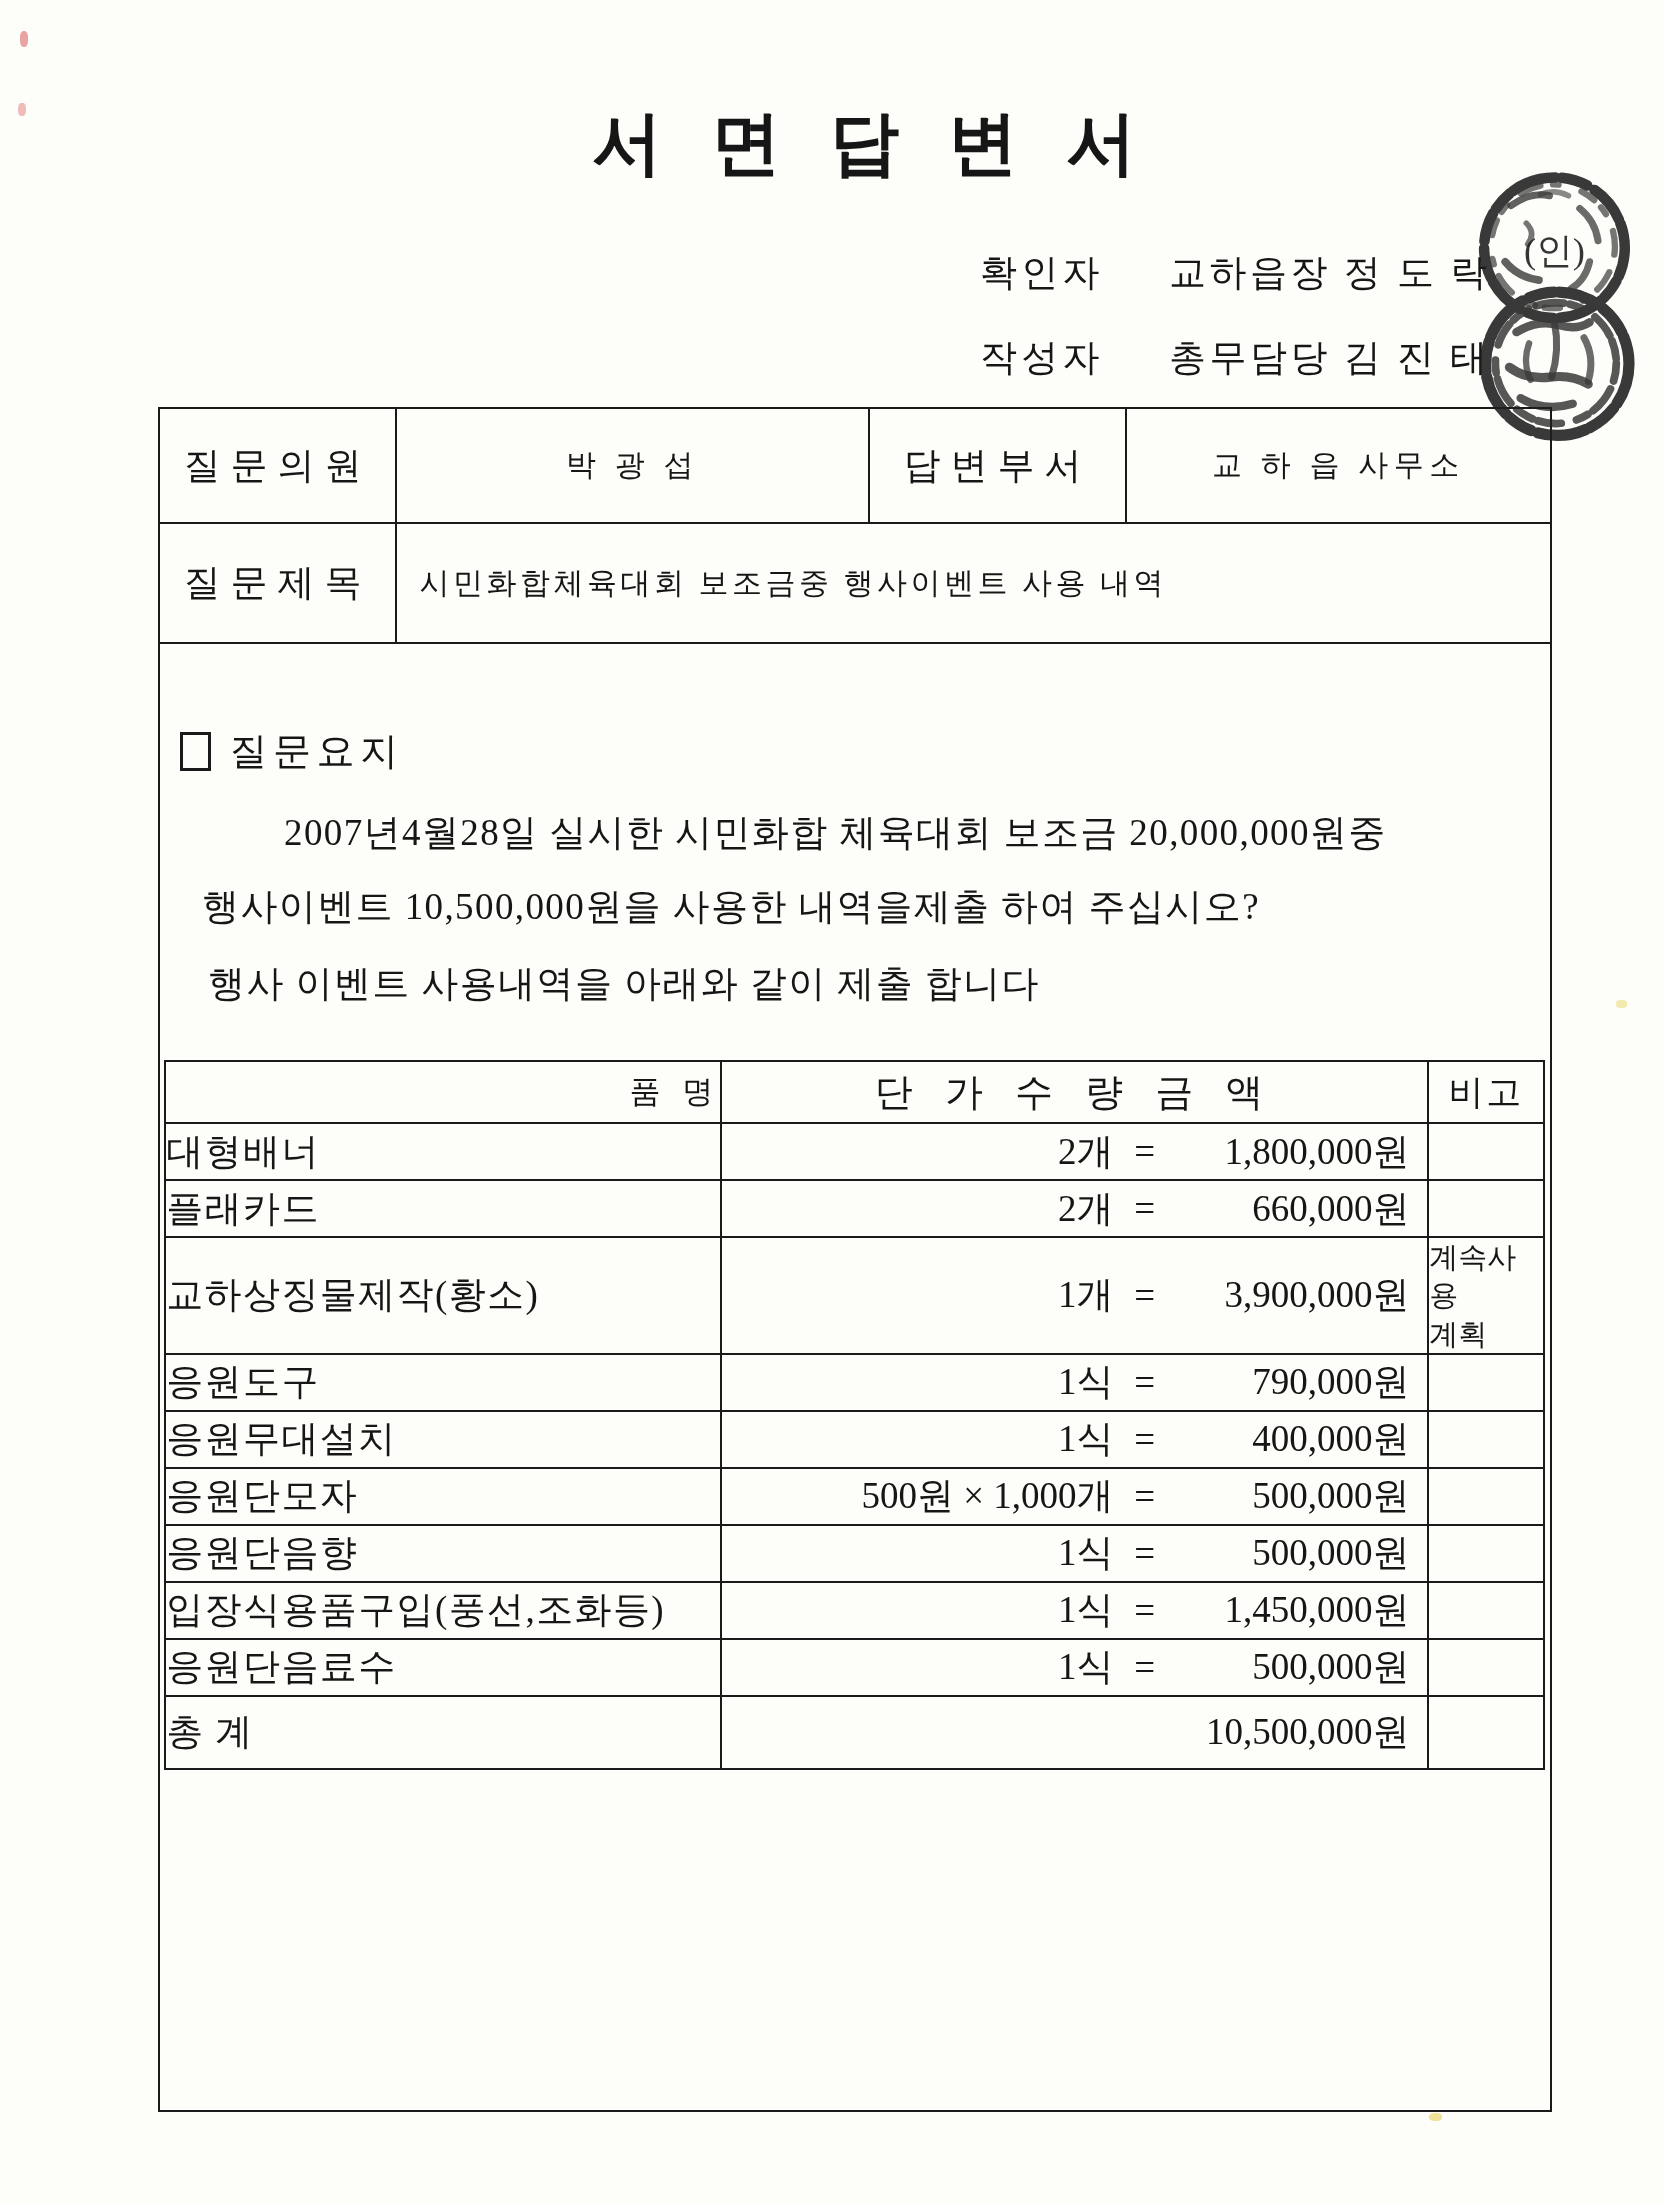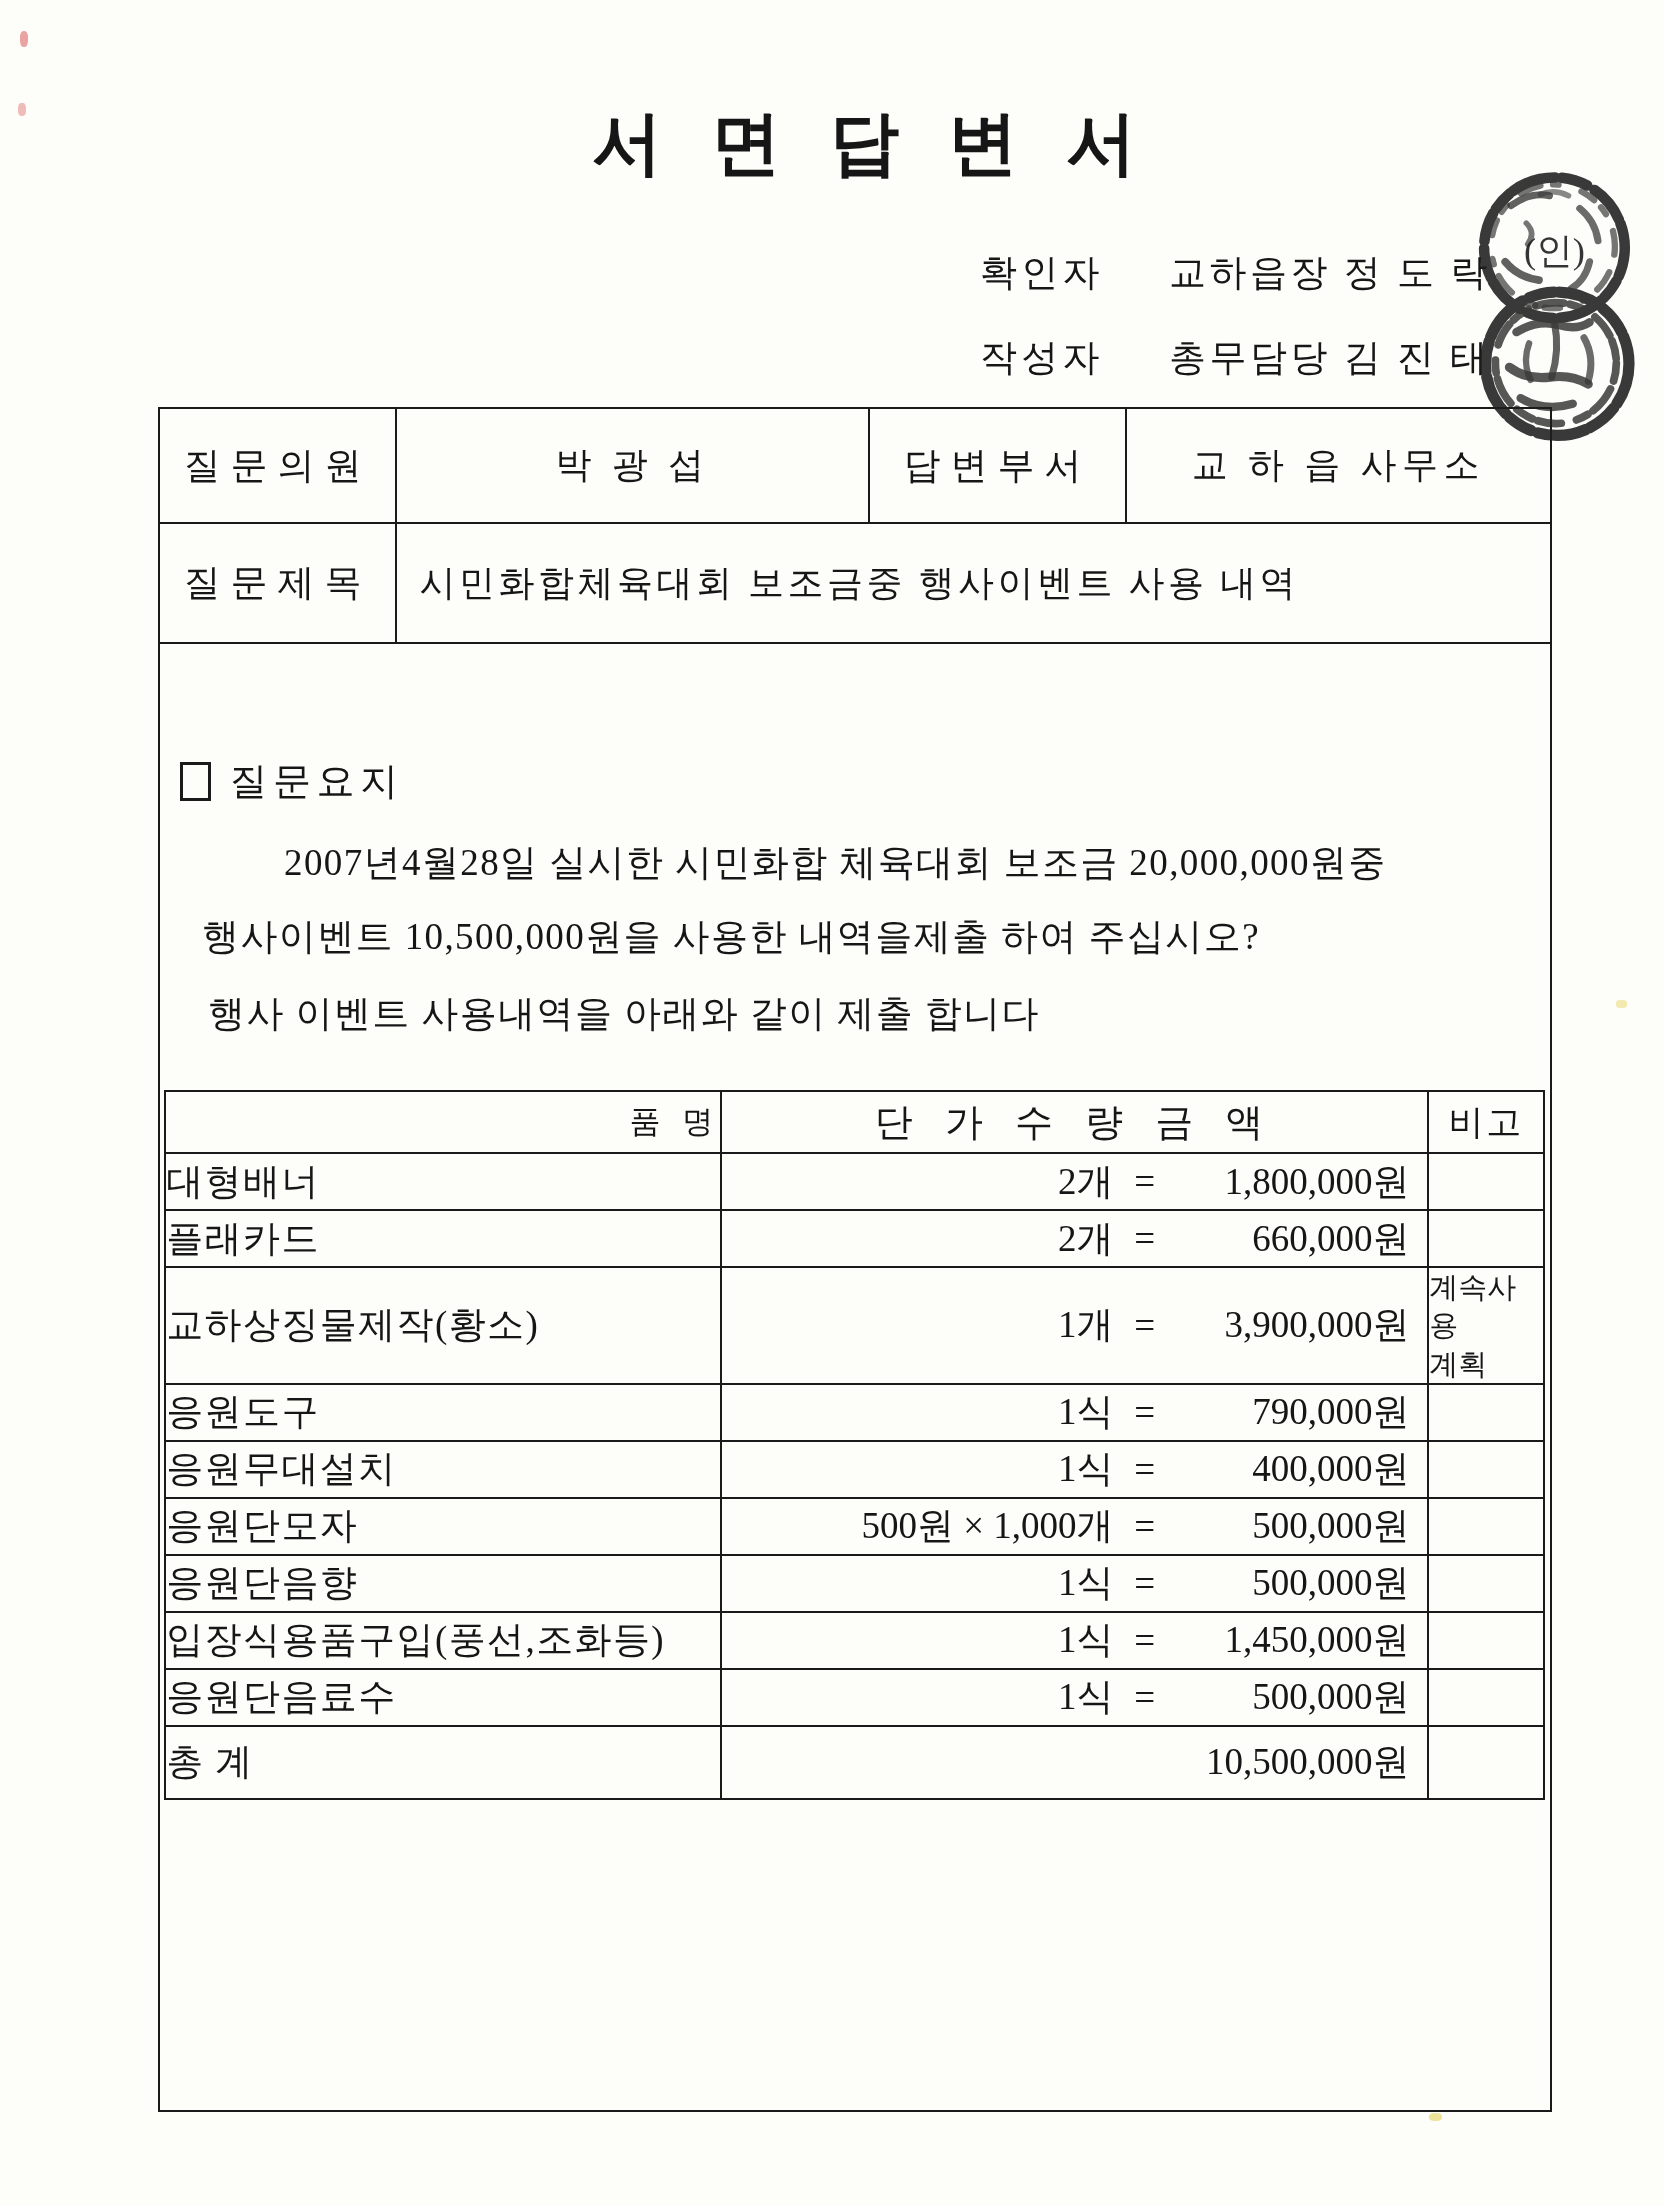--- a/index.html
+++ b/index.html
@@ -28,24 +28,24 @@
     border:2.8px solid #1a1a1a; box-sizing:border-box; background:transparent;
   }
   
   .info-grid{ display:grid; grid-template-columns:237px 473px 257px 1fr; width:100%;border-radius:32px; }
   .igc{ border-right:2.8px solid #1a1a1a; border-bottom:2.8px solid #1a1a1a;
         display:flex; align-items:center; justify-content:center; box-sizing:border-box; }
   .igc.last{ border-right:none; }
   .r1{ height:115px; }
   .r2{ height:120px; }
   .ig-label{ font-size:37px; letter-spacing:10px; }
-  .ig-value{ font-size:36px; letter-spacing:5.6px; }
+  .ig-value{ font-size:30px; letter-spacing:5.6px; }
   .r2-value{ justify-content:flex-start; padding-left:22.5px; letter-spacing:3.5px; }
   
-  .free-text{ padding-top:112px; }
+  .free-text{ padding-top:82px; }
   .section-heading{ display:flex; align-items:center; padding-left:20px;
         font-size:38px; letter-spacing:5.6px; }
   .sq{ display:inline-block; width:31px; height:39px; border:3.5px solid #1a1a1a;
         margin-right:18.3px; box-sizing:border-box; }
   .q-line{ margin:0; font-size:37px; letter-spacing:1.4px; white-space:nowrap; }
   .line-a{ margin-top:31px;  padding-left:124px; }
   .line-b{ margin-top:24px;  padding-left:42px;  }
   .ans-heading{ margin-top:82px; }
   .line-c{ margin-top:27px;  padding-left:48px;  }
   

